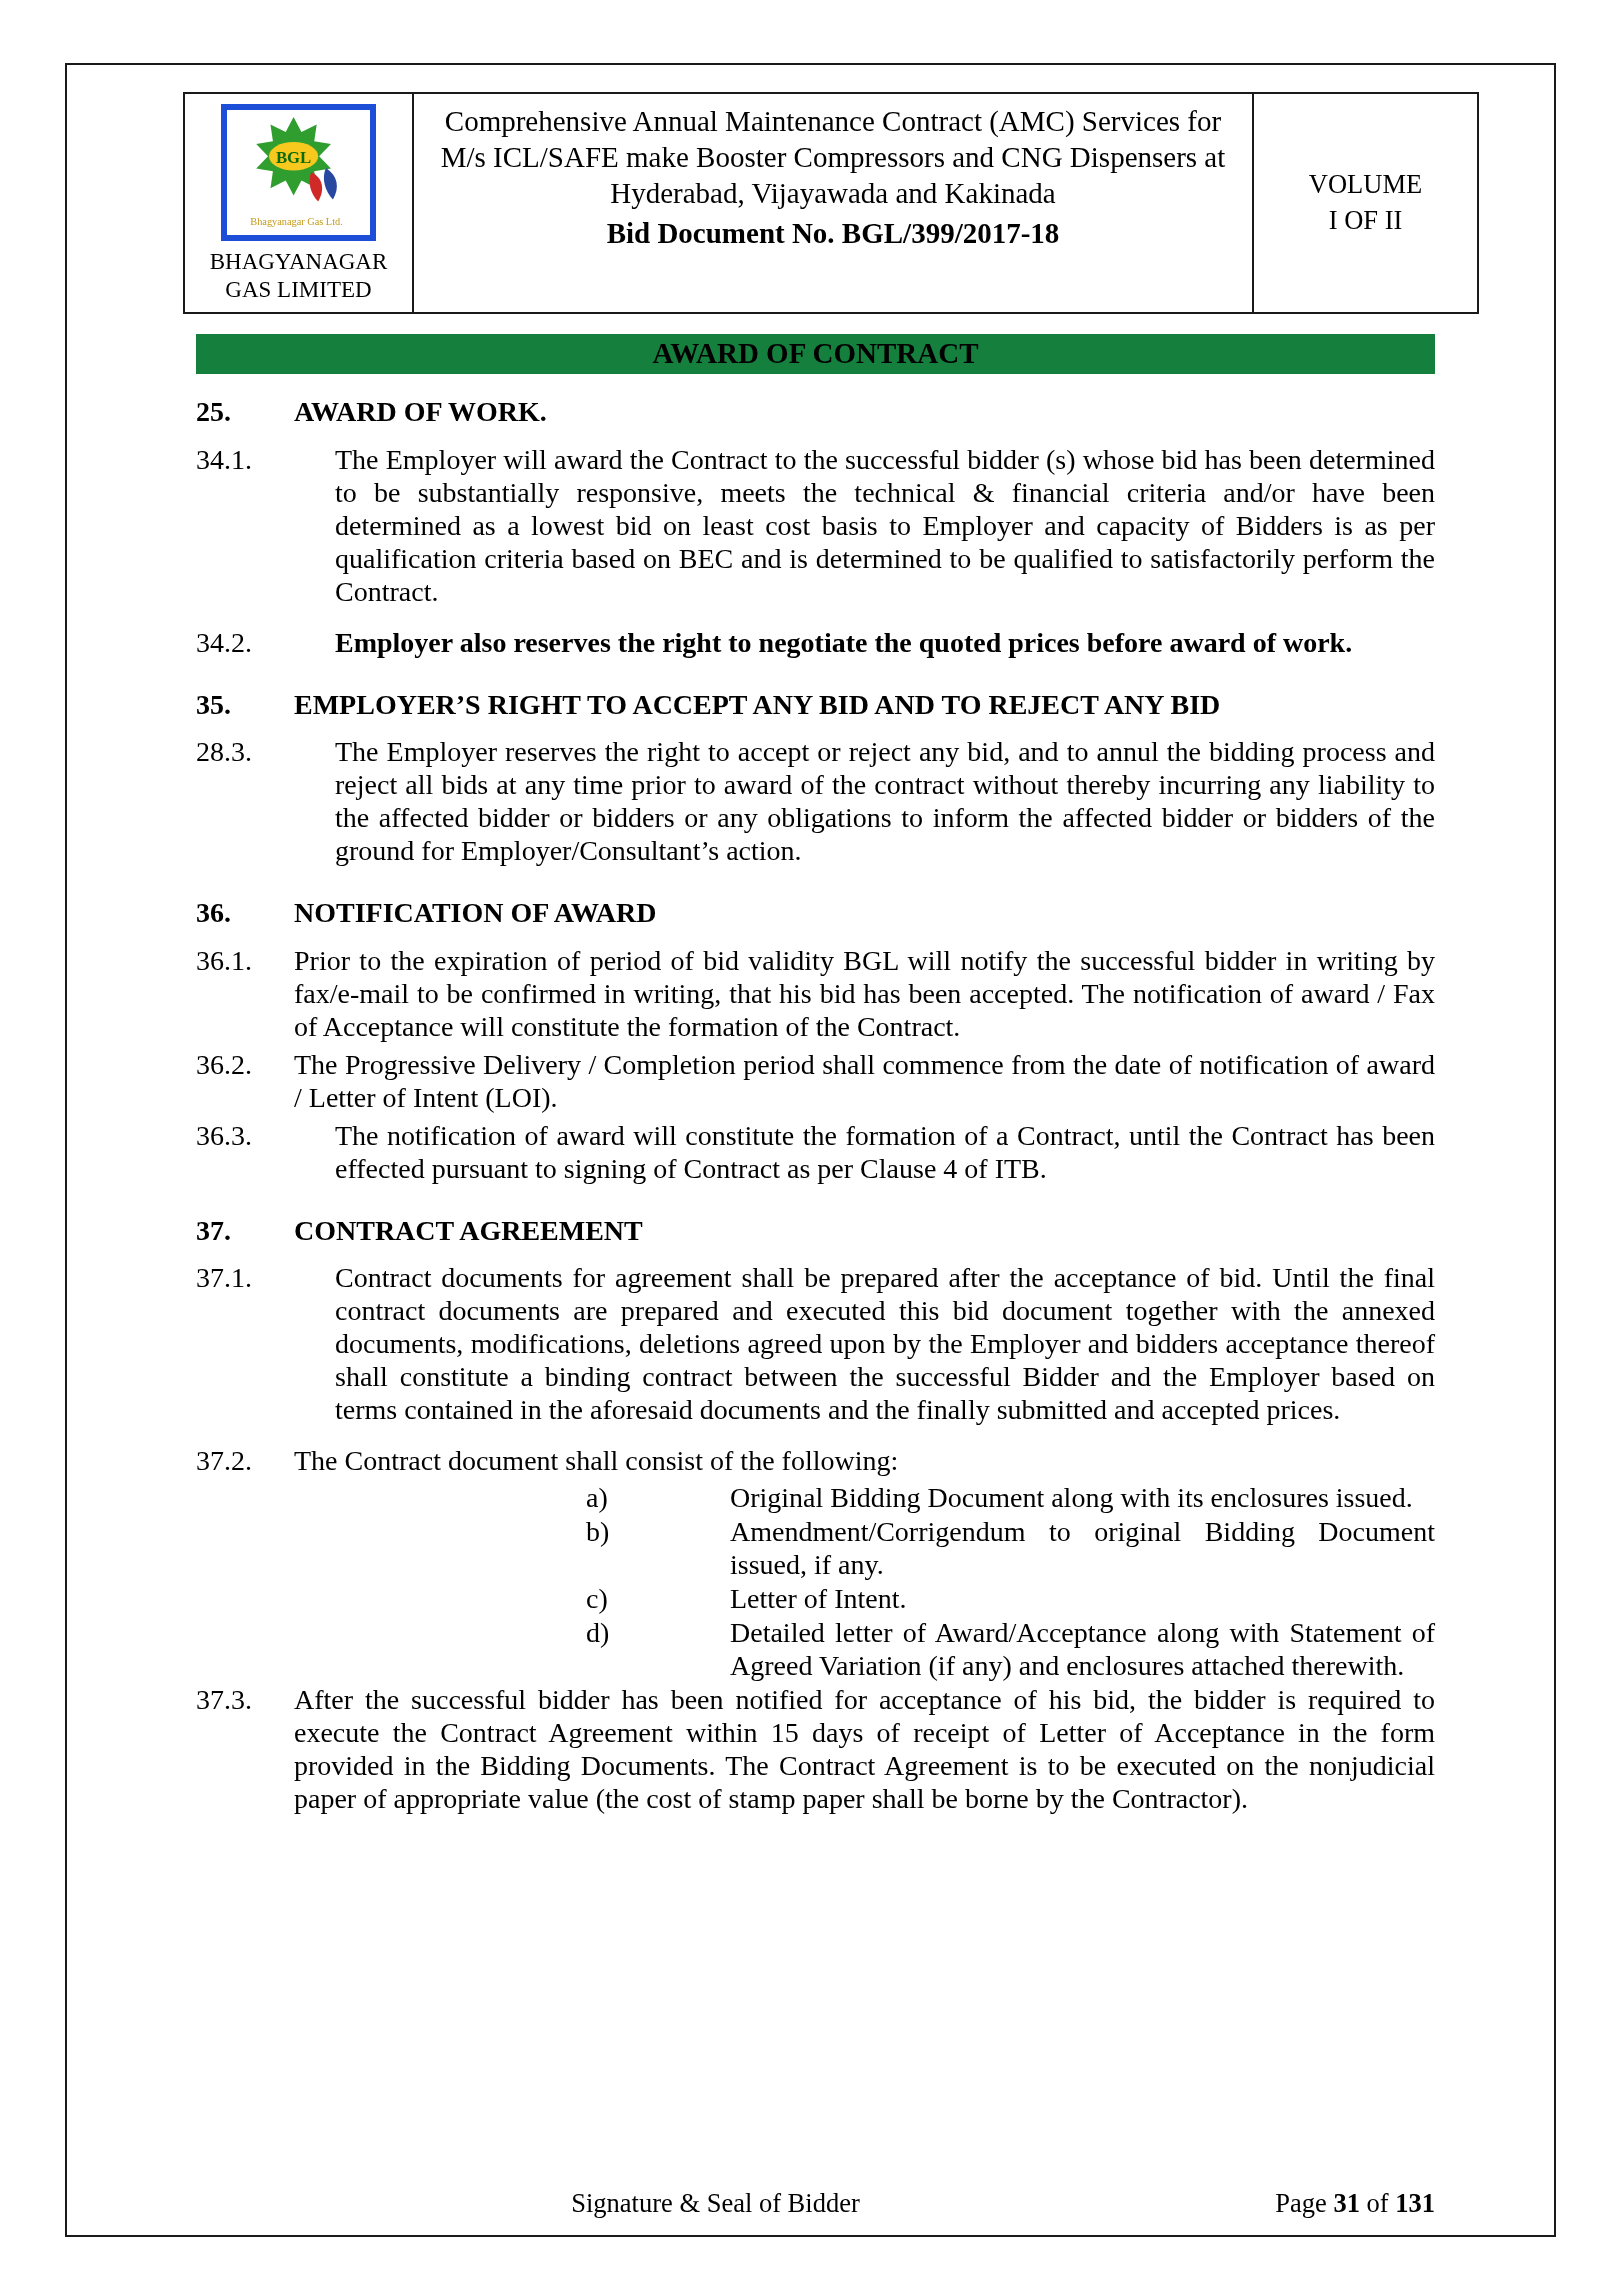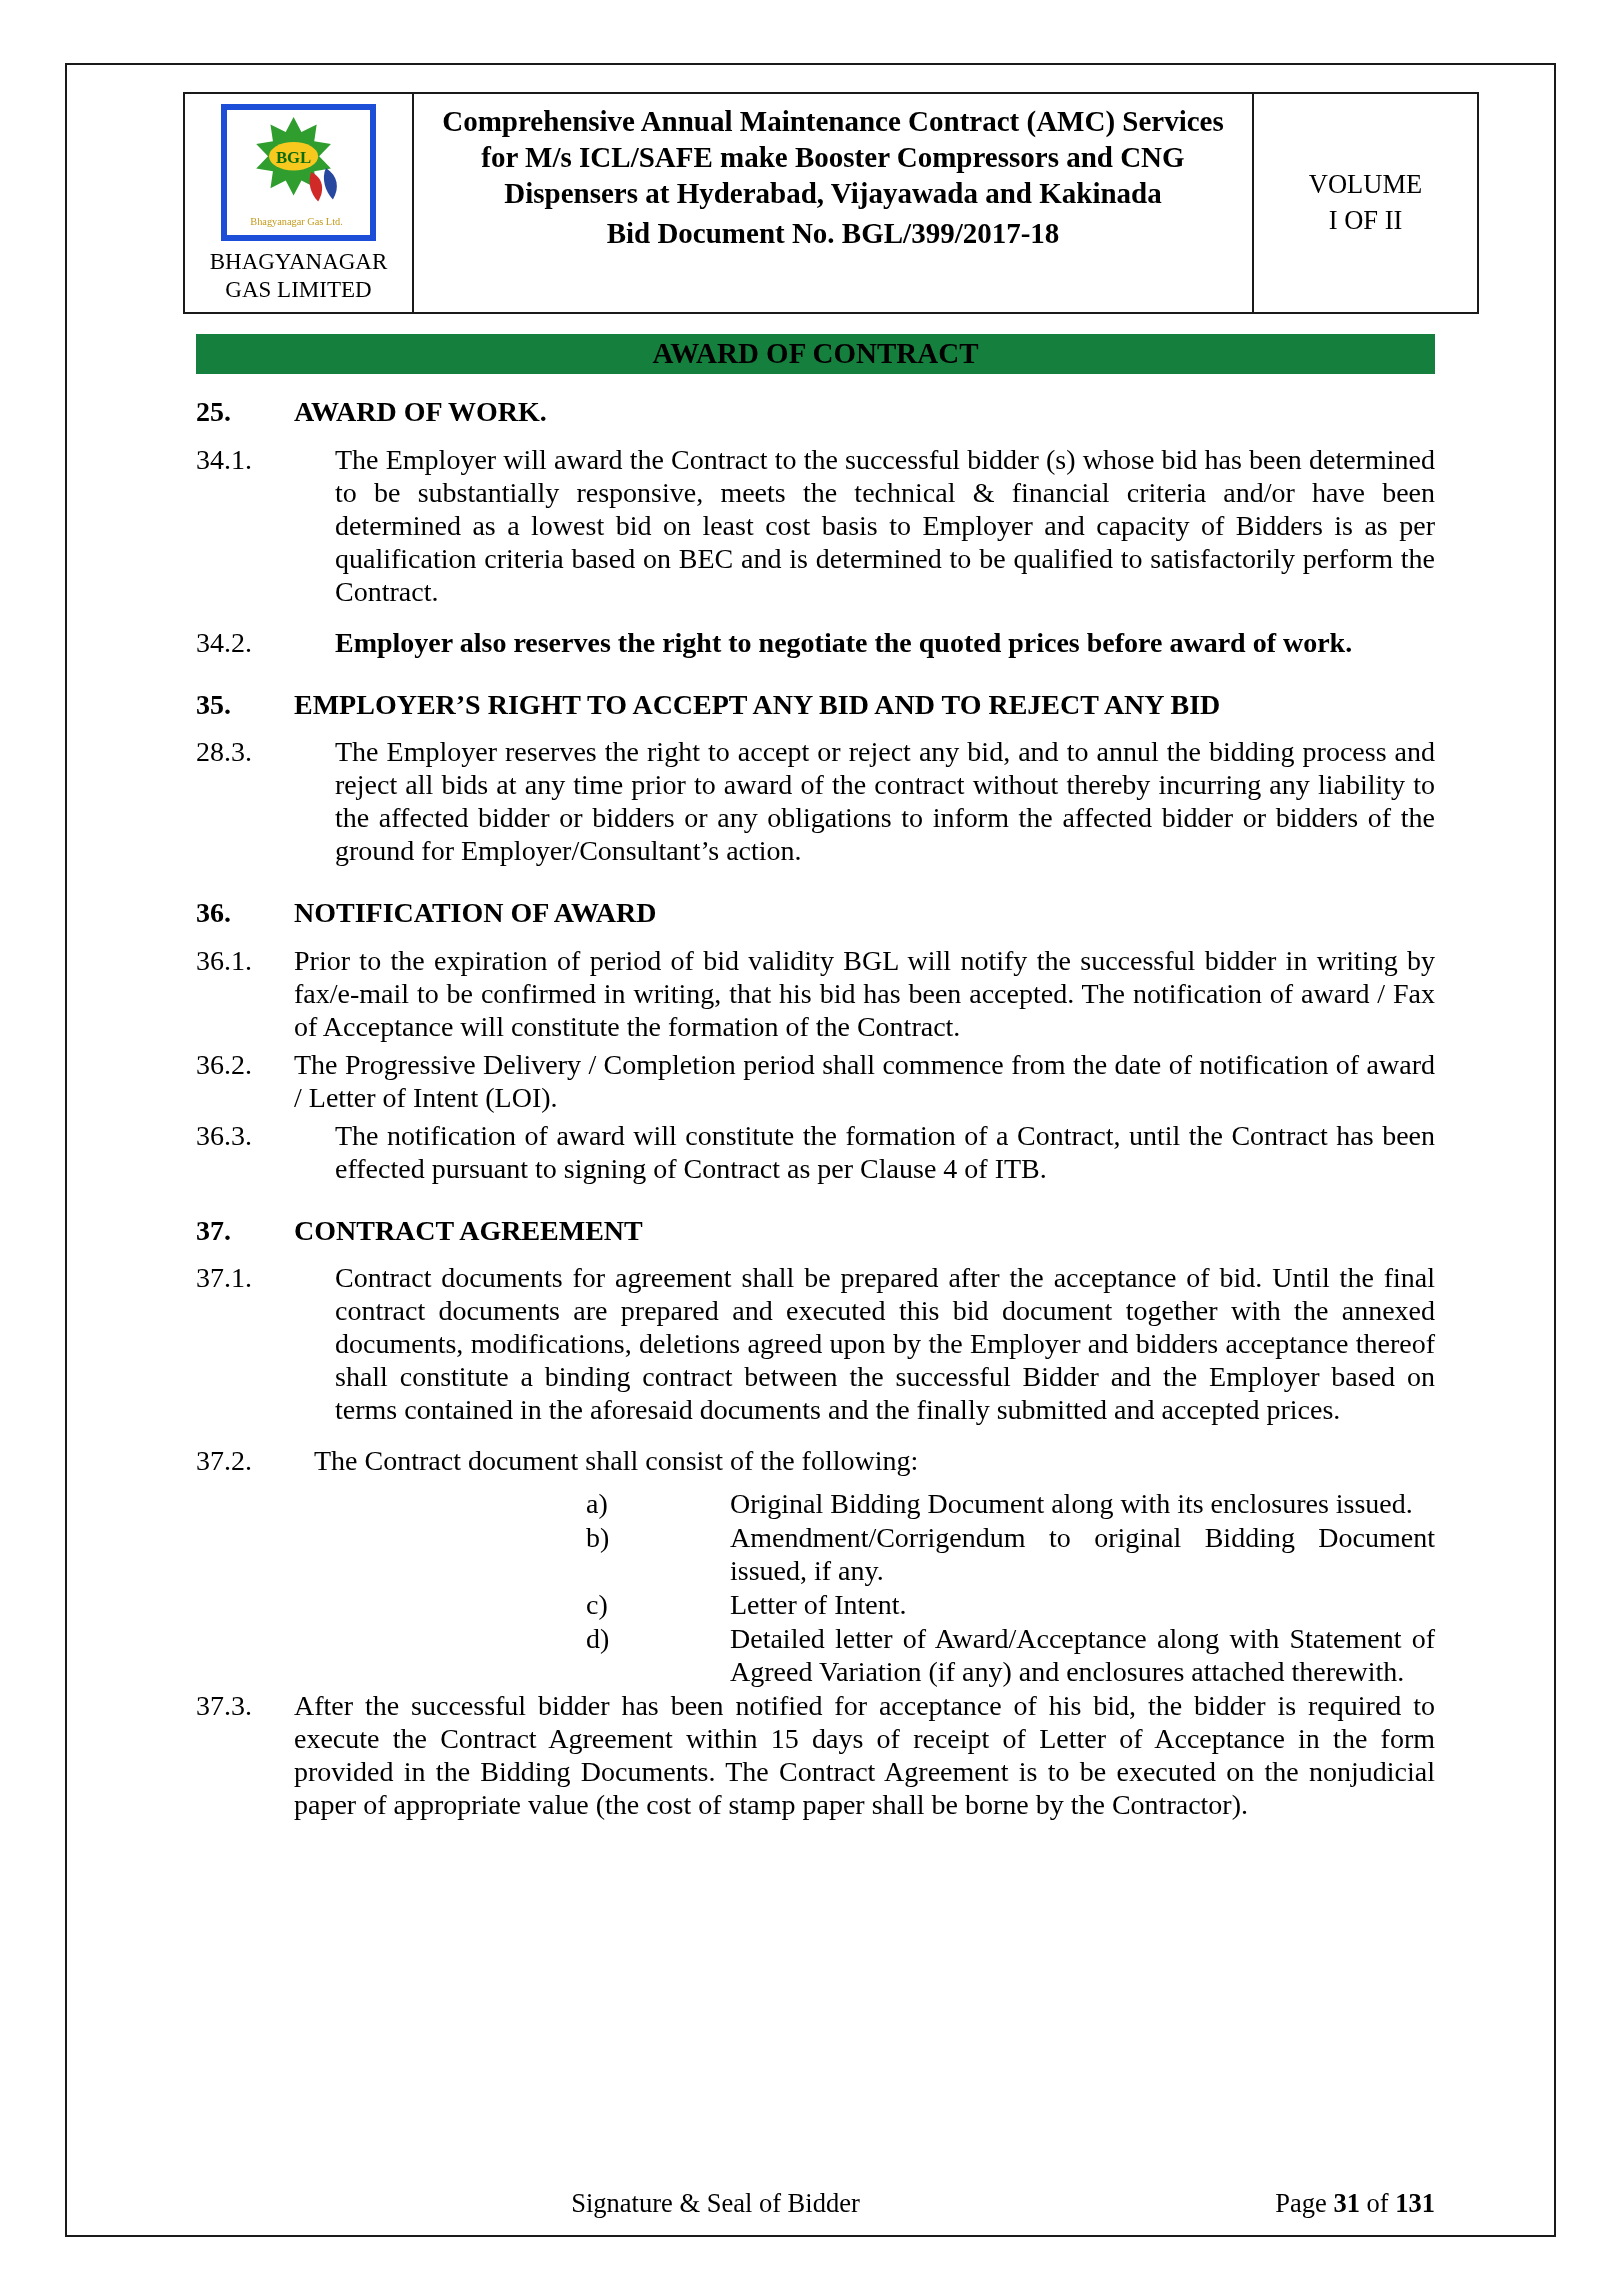--- a/index.html
+++ b/index.html
@@ -43,21 +43,21 @@
     background: #fff;
   }
   .org-name {
     font-size: 23px; line-height: 1.22; text-align: center; margin-top: 6.9px;
   }
   .title-cell {
     flex: 1;
     text-align: center;
     padding: 9.8px 15.7px 7.8px 15.7px;
   }
-  .doc-title { font-weight: bold; font-size: 29px; line-height: 1.24; }
+  .doc-title { font-weight: normal; font-size: 29px; line-height: 1.24; }
   .doc-no    { font-weight: bold; font-size: 29px; line-height: 1.24; margin-top: 3.9px; }
   .volume-cell {
     width: 223px;
     display: flex; flex-direction: column; align-items: center; justify-content: center;
     font-size: 26.5px; line-height: 1.35; text-align: center;
   }
   
   .banner {
     margin: 20px 119px 0 129px;
     background: #15803d;
@@ -74,21 +74,21 @@
   }
   .item { display: flex; }
   .num  { width: 98px; flex: none; }
   .txt  { flex: 1; text-align: justify; }
   .h    { font-weight: bold; margin-top: 29px; margin-bottom: 14.7px; }
   .h .txt { text-align: left; }
   .h-first { margin-top: 21.6px; }
   .p    { margin-bottom: 17.6px; gap: 41px; }
   .p-tight { margin-bottom: 4.9px; }
   .p-bold .txt { font-weight: bold; }
-  .p-nogap { margin-bottom: 10px; gap: 20px; }
+  .p-nogap { margin-bottom: 4px; }
   .subitem { display: flex; padding-left: 390px; margin-bottom: 1px; }
   .sub-label { width: 144px; flex: none; }
   .sub-text  { flex: 1; text-align: justify; }
   
   .footer {
     position: absolute;
     left: 129px; right: 119px; bottom: 11.8px;
     height: 35px;
     font-size: 26.5px;
   }

